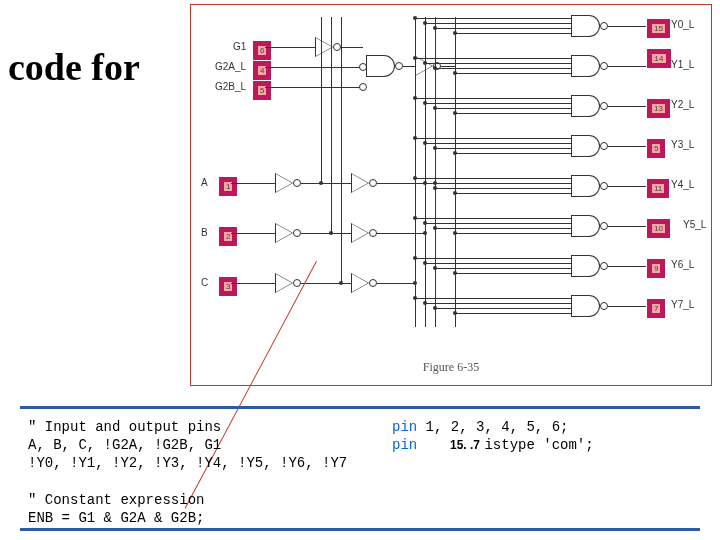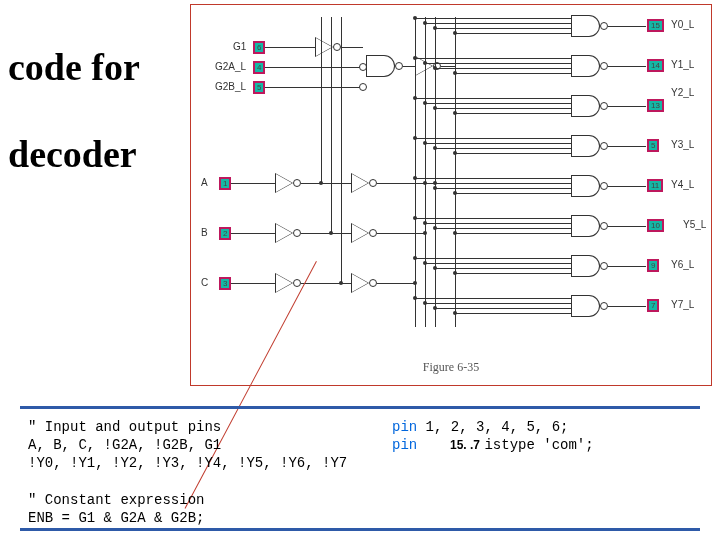--- a/index.html
+++ b/index.html
@@ -1,19 +1,19 @@
 <!DOCTYPE html>
 <html><head>
 <meta charset="utf-8">
 <style>
   body { margin:0; font-family: Georgia, 'Times New Roman', serif; background:#fff; width:720px; height:540px; position:relative; }
   .title { position:absolute; left:8px; top:2px; font-size:38px; font-weight:bold; color:#000; line-height:1.15; }
   .diagram-box { position:absolute; left:190px; top:4px; width:520px; height:380px; border:1px solid #c0392b; background:#fff; }
   .sig-label { position:absolute; font-family: Verdana, Arial, sans-serif; font-size:10px; color:#333; }
-  .pin-box { position:absolute; border:2px solid #be185d; font-family:Verdana,Arial,sans-serif; font-size:8px; padding:0 2px; color:#444; background:#14b8a6; }
+  .pin-box { position:absolute; border:5px solid #be185d; font-family:Verdana,Arial,sans-serif; font-size:8px; padding:0 2px; color:#444; background:#fca5a5; }
   .fig-caption { position:absolute; font-family: Georgia, serif; font-size:12px; color:#555; text-align:center; width:100%;margin-top:15px; }
   .fig-caption .fnum { display:block; margin-bottom:2px; }
   .hr-blue { position:absolute; height:3px; background:#2e5aa8; }
   .code { position:absolute; font-family: Consolas, 'Courier New', monospace; font-size:14px; color:#000; white-space:pre; line-height:1.3; }
   .code .kw { color:#0066dd; }
   .arrow-line { position:absolute; background:#c0392b; transform-origin:left center; height:1px; }
   .page-num { position:absolute; font-family:Arial,sans-serif; font-size:12px; font-weight:bold; color:#000; }
   
   .wire { position:absolute; background:#333; }
   .wire-h { height:1px; }
@@ -26,21 +26,20 @@
   .buf { position:absolute; width:0; height:0; border-top:10px solid transparent; border-bottom:10px solid transparent; border-left:18px solid #333; }
   .buf::after { content:""; position:absolute; left:-17px; top:-9px; width:0; height:0; border-top:9px solid transparent; border-bottom:9px solid transparent; border-left:16px solid #fff; }
 </style>
 </head>
 <body>
 
 <div class="title">
   <br>
   <span>code for</span><br>
   <br>
-  <span>decoder</span>
 </div>
 
 <div class="diagram-box">
 
   <span class="sig-label" style="left:42px; top:36px;">G1</span>
   <span class="pin-box" style="left:62px; top:36px;">6</span>
   <span class="sig-label" style="left:24px; top:56px;">G2A_L</span>
   <span class="pin-box" style="left:62px; top:56px;">4</span>
   <span class="sig-label" style="left:24px; top:76px;">G2B_L</span>
   <span class="pin-box" style="left:62px; top:76px;">5</span>
@@ -128,35 +127,35 @@
     <div class="bubble" style="left: 409px; top: 57px;"></div>
     <div class="wire wire-h" style="left: 417px; top: 61px; width: 38px;"></div>
     <div class="wire wire-h" style="left: 224px; top: 53px; width: 156px;"></div>
     <div class="dot" style="left: 222px; top: 51px;"></div>
     <div class="wire wire-h" style="left: 234px; top: 58px; width: 146px;"></div>
     <div class="dot" style="left: 232px; top: 56px;"></div>
     <div class="wire wire-h" style="left: 244px; top: 63px; width: 136px;"></div>
     <div class="dot" style="left: 242px; top: 61px;"></div>
     <div class="wire wire-h" style="left: 264px; top: 68px; width: 116px;"></div>
     <div class="dot" style="left: 262px; top: 66px;"></div>
-    <span class="pin-box" style="left: 456px; top: 54px;">14</span>
+    <span class="pin-box" style="left: 456px; top: 44px; font-family: Liberation Mono, monospace;">14</span>
     <span class="sig-label" style="left: 480px; top: 54px;">Y1_L</span>
     <div class="nand" style="left: 380px; top: 90px;"></div>
     <div class="bubble" style="left: 409px; top: 97px;"></div>
     <div class="wire wire-h" style="left: 417px; top: 101px; width: 38px;"></div>
     <div class="wire wire-h" style="left: 224px; top: 93px; width: 156px;"></div>
     <div class="dot" style="left: 222px; top: 91px;"></div>
     <div class="wire wire-h" style="left: 234px; top: 98px; width: 146px;"></div>
     <div class="dot" style="left: 232px; top: 96px;"></div>
     <div class="wire wire-h" style="left: 244px; top: 103px; width: 136px;"></div>
     <div class="dot" style="left: 242px; top: 101px;"></div>
     <div class="wire wire-h" style="left: 264px; top: 108px; width: 116px;"></div>
     <div class="dot" style="left: 262px; top: 106px;"></div>
     <span class="pin-box" style="left: 456px; top: 94px;">13</span>
-    <span class="sig-label" style="left: 480px; top: 82px;">Y2_L</span>
+    <span class="sig-label" style="left: 480px; top: 94px;">Y2_L</span>
     <div class="nand" style="left: 380px; top: 130px;"></div>
     <div class="bubble" style="left: 409px; top: 137px;"></div>
     <div class="wire wire-h" style="left: 417px; top: 141px; width: 38px;"></div>
     <div class="wire wire-h" style="left: 224px; top: 133px; width: 156px;"></div>
     <div class="dot" style="left: 222px; top: 131px;"></div>
     <div class="wire wire-h" style="left: 234px; top: 138px; width: 146px;"></div>
     <div class="dot" style="left: 232px; top: 136px;"></div>
     <div class="wire wire-h" style="left: 244px; top: 143px; width: 136px;"></div>
     <div class="dot" style="left: 242px; top: 141px;"></div>
     <div class="wire wire-h" style="left: 264px; top: 148px; width: 116px;"></div>

